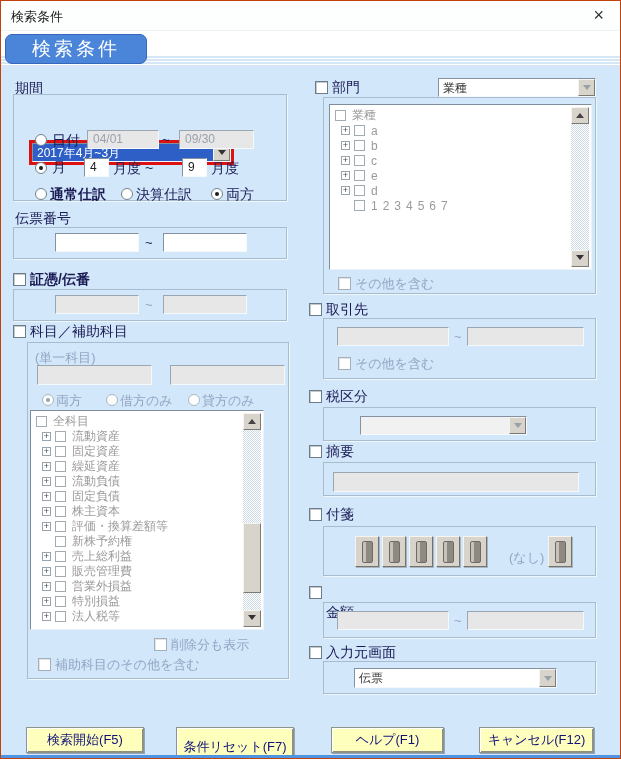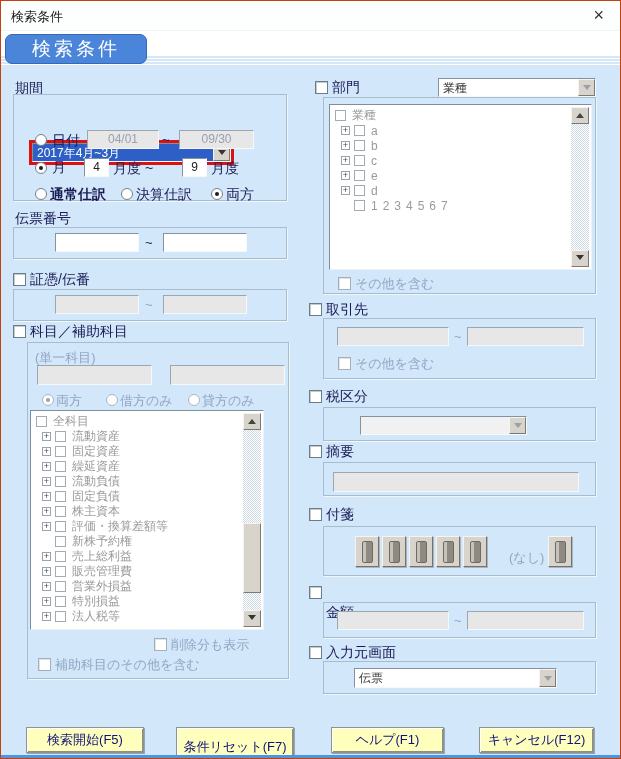--- a/index.html
+++ b/index.html
@@ -18,21 +18,21 @@
     border-radius:7px;color:#fff;font-size:19px;text-align:center;line-height:28px;letter-spacing:3px;z-index:2;}
   
   .gb{position:absolute;border:1px solid #a7bccf;box-shadow:1px 1px 0 rgba(255,255,255,.65);}
   
   .lbl{position:absolute;font-size:14px;color:#1a1a55;white-space:nowrap;}
   .glbl{position:absolute;font-size:13px;color:#93a5c4;white-space:nowrap;}
   
   .field{position:absolute;background:#fff;border:1px solid;border-color:#8492a0 #f4f9fd #f4f9fd #8492a0;
     font-size:12px;color:#222;padding:0 5px;line-height:17px;}
   .field.dis{background:#e7e7e7;color:#9aa0ad;border-color:#9aa6b2 #f4f9fd #f4f9fd #9aa6b2;}
-  .field.num{text-align:center;}
+  .field.num{text-align:left;}
   
   .cb{position:absolute;width:13px;height:13px;background:#fff;border:1px solid #6d7c8a;
     box-shadow:inset 1px 1px 0 rgba(90,100,110,.35);}
   .cb.dis{border-color:#a3b0bc;box-shadow:inset 1px 1px 0 rgba(140,150,160,.25);}
   
   .rad{position:absolute;width:12px;height:12px;border-radius:50%;background:#fff;border:1px solid #73828f;}
   .rad.sel::after{content:"";position:absolute;left:3px;top:3px;width:4px;height:4px;border-radius:50%;background:#1c1c1c;}
   .rad.dis{border-color:#a9b6c2;}
   .rad.dis.sel::after{background:#98a4ae;}
   
@@ -120,21 +120,21 @@
   </div>
 
   <span class="lbl" style="left:14px;top:209px;">伝票番号</span>
   <div class="gb" style="left:12px;top:226px;width:274px;height:32px;">
     <div class="field" style="left:41px;top:5px;width:84px;height:19px;"></div>
     <span class="tilde" style="left:131px;top:7px;">~</span>
     <div class="field" style="left:149px;top:5px;width:84px;height:19px;"></div>
   </div>
 
   <span class="cb" style="left:12px;top:272px;"></span>
-  <span class="lbl" style="left:29px;top:270px;">証憑/伝番</span>
+  <span class="lbl" style="left:29px;top:270px;font-weight:bold;">証憑/伝番</span>
   <div class="gb" style="left:12px;top:288px;width:274px;height:32px;">
     <div class="field dis" style="left:41px;top:5px;width:84px;height:19px;"></div>
     <span class="tilde dis" style="left:131px;top:7px;">~</span>
     <div class="field dis" style="left:149px;top:5px;width:84px;height:19px;"></div>
   </div>
 
   <span class="cb" style="left:12px;top:324px;"></span>
   <span class="lbl" style="left:29px;top:322px;">科目／補助科目</span>
   <div class="gb" style="left:26px;top:341px;width:262px;height:337px;">
     <span class="glbl" style="left:7px;top:6px;">(単一科目)</span>

